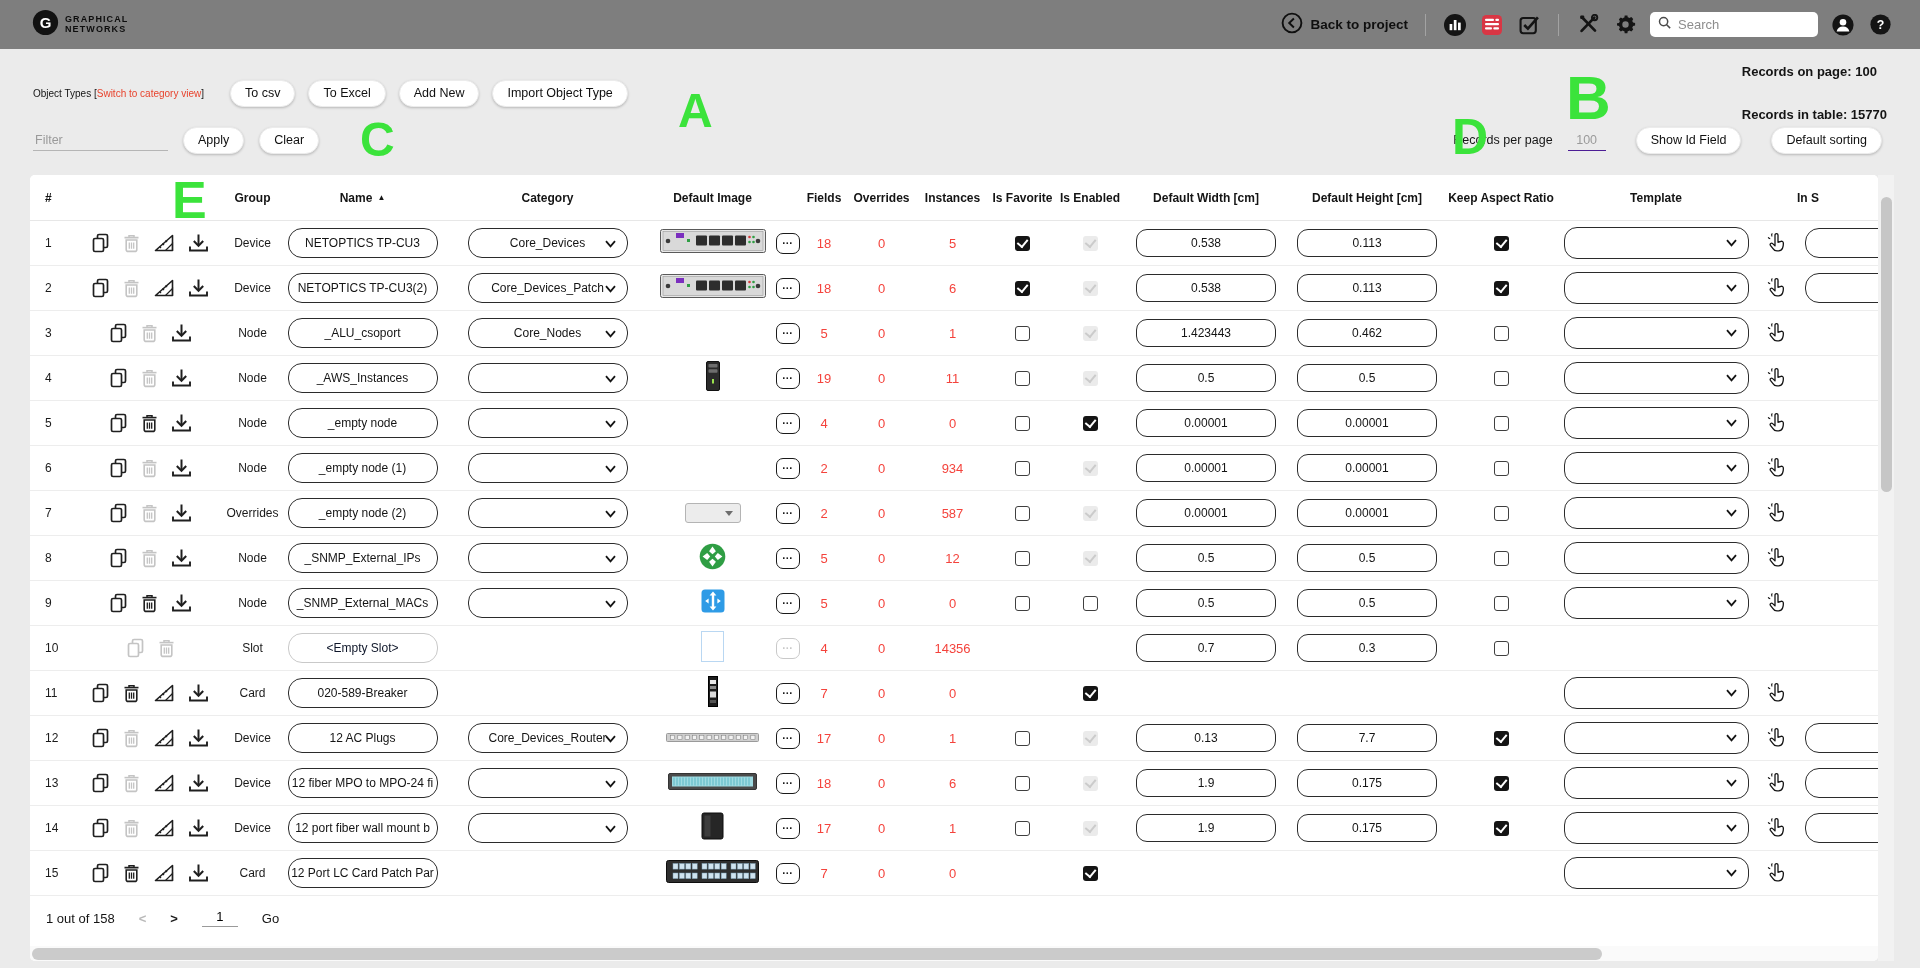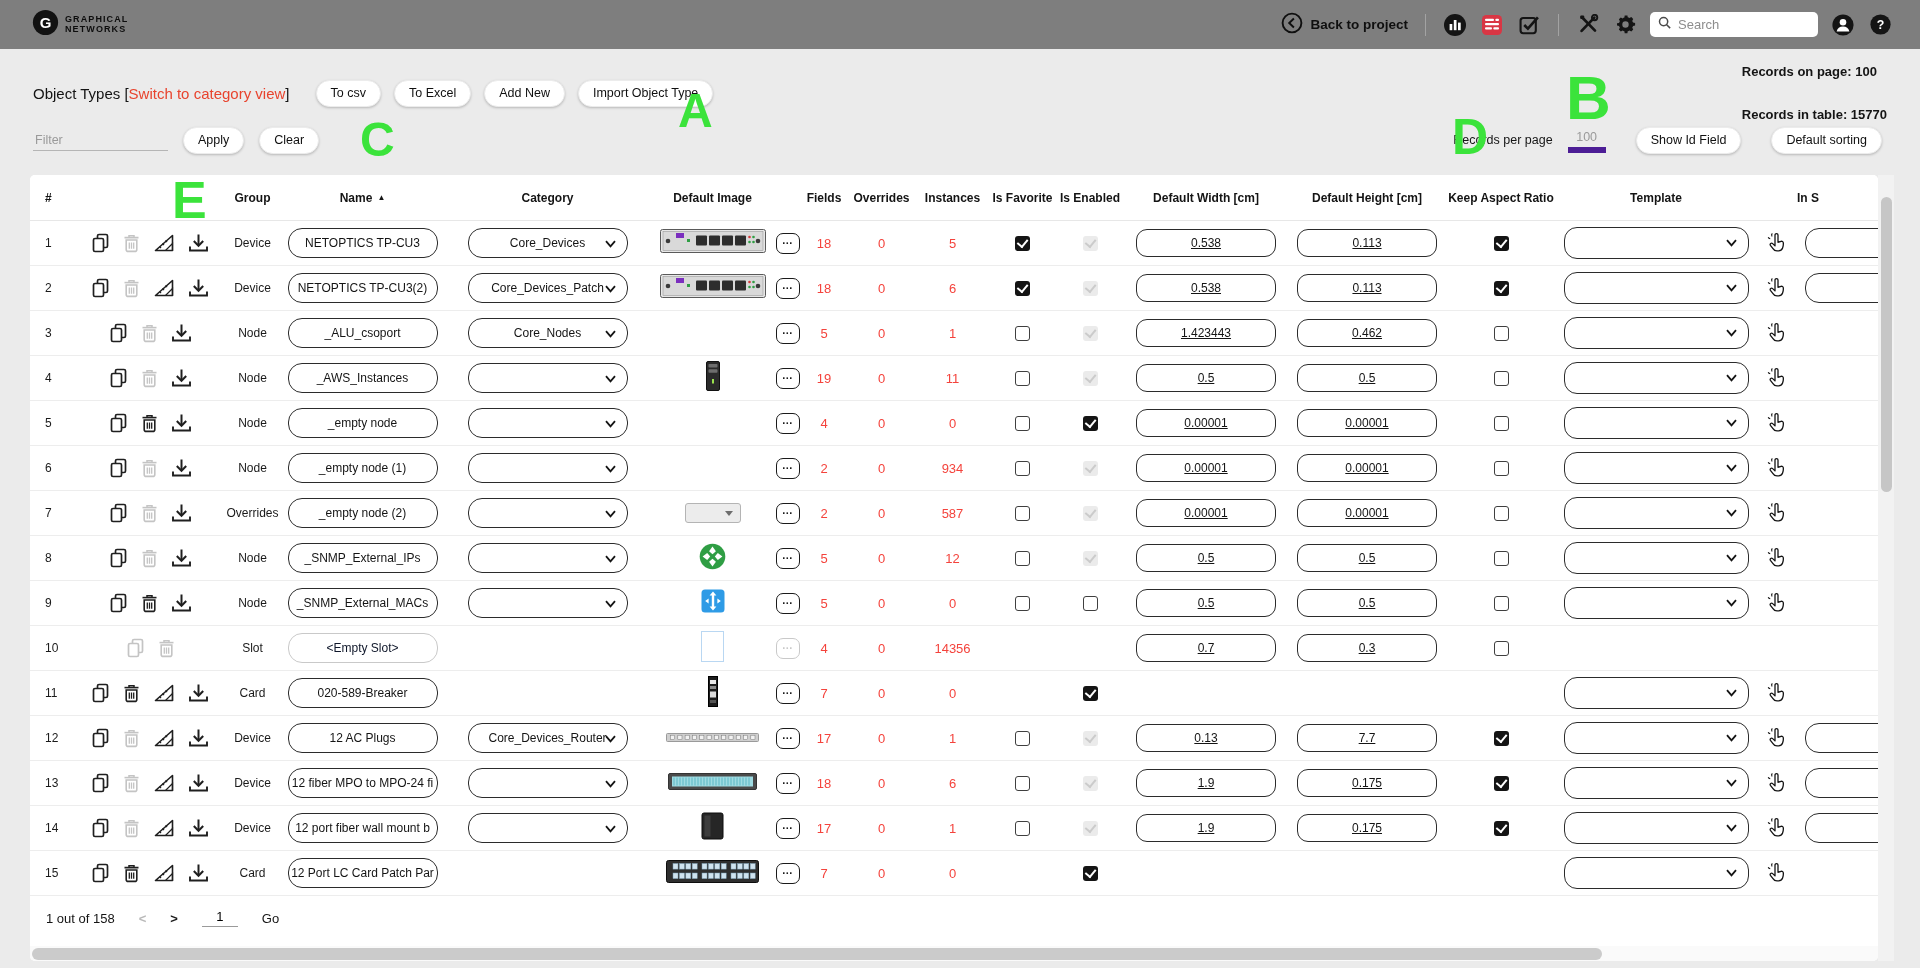--- a/index.html
+++ b/index.html
@@ -16,36 +16,36 @@
   .tb-divider { width:1px; height:22px; background:#a3a3a3; margin:0 4px; }
   .tb-icon { display:flex; align-items:center; justify-content:center; width:24px; height:24px; cursor:pointer; }
   .search-box { display:flex; align-items:center; gap:6px; width:168px; height:25px; background:#fff;
     border-radius:5px; padding:0 8px; }
   .search-box input { border:none; outline:none; width:120px; font-size:13px; color:#333; background:transparent;
     font-family:"Liberation Sans","DejaVu Sans",sans-serif; }
   .search-box input::placeholder { color:#8d8d8d; }
 
   
   .toolbar1 { position:absolute; left:33px; top:79px; right:33px; height:28px; display:flex; align-items:center; }
-  .page-title { font-size:15px; font-weight:500; white-space:nowrap; }
+  .page-title { font-size:10px; font-weight:500; white-space:nowrap; }
   .page-title .red-link { color:#e8432d; cursor:pointer; }
   .btn { display:inline-flex; align-items:center; justify-content:center; height:27px; padding:0 14px;
     background:#fff; border:1px solid #ececec; border-radius:15px; font-size:12.5px; color:#101010;
     box-shadow:0 1px 2.5px rgba(0,0,0,.22); cursor:pointer; white-space:nowrap; }
   .tb-buttons { display:flex; gap:13px; margin-left:26px;align-items:center; }
   .records-info { margin-left:auto; display:flex; gap:28px; font-size:13px; font-weight:bold;flex-direction:column; }
 
   .toolbar2 { position:absolute; left:33px; top:126px; right:38px; height:28px; display:flex; align-items:center; }
   .filter-input { width:135px; border:none; border-bottom:1px solid #b5b5b5; background:transparent; outline:none;
     font-size:12.5px; padding:3px 2px; color:#333; font-family:"Liberation Sans","DejaVu Sans",sans-serif; }
   .filter-input::placeholder { color:#9a9a9a; }
   .toolbar2 .btn { margin-left:15px; }
   .rpp-group { margin-left:auto; display:flex; align-items:center; gap:15px; }
   .rpp-label { font-size:12.5px; color:#151515; }
-  .rpp-value { width:38px; border:none; border-bottom:6px solid #4c1d95; background:transparent; outline:none;
+  .rpp-value { width:38px; border:none; border-bottom:1px solid #4c1d95; background:transparent; outline:none;
     font-size:12.5px; color:#9a9a9a; text-align:center; padding:3px 0; font-family:"Liberation Sans","DejaVu Sans",sans-serif; }
 
   
   .card { position:absolute; left:30px; top:175px; width:1848px; height:786px; background:#fff;
     border-radius:5px; overflow:hidden; }
   .thead { display:flex; height:46px; align-items:center; font-size:12px; font-weight:bold; background:#fff;
     border-bottom:1px solid #e7e7e7; }
   .trow { display:flex; height:45px; align-items:center; background:#fff; border-bottom:1px solid #ededed; }
   .cell { display:flex; align-items:center; justify-content:center; height:100%; flex:none; overflow:hidden; }
   .c-num{width:45px; justify-content:flex-start; padding-left:15px;}
@@ -68,21 +68,21 @@
   .c-ins{width:81px; justify-content:flex-start; overflow:visible;}
 
   .sort-arrow { font-size:8px; margin-left:5px; }
   .rownum { font-size:12px; color:#1a1a1a; }
   .groupname { font-size:12px; color:#1a1a1a; }
   .aicon { display:flex; align-items:center; cursor:pointer; }
   .aicon.off { cursor:default; }
 
   .tinput { width:150px; height:30px; border:1.2px solid #2b2b2b; border-radius:14px; text-align:center;
     font-size:12px; color:#141414; outline:none; background:#fff; font-family:"Liberation Sans","DejaVu Sans",sans-serif; }
-  .tinput.small { width:140px; height:28px; border-radius:11px;text-decoration:underline; }
+  .tinput.small { width:140px; height:28px; border-radius:11px; }
   .tinput.ins { width:95px; margin-left:8px; }
   .tinput.muted { border-color:#c9c9c9; color:#0f172a; }
 
   .select { position:relative; width:160px; height:30px; border:1.2px solid #2b2b2b; border-radius:14px;
     background:#fff; display:flex; align-items:center; justify-content:center; font-size:12px; cursor:pointer; }
   .select .chev { position:absolute; right:11px; top:11px; }
   .select .val { max-width:118px; white-space:nowrap; overflow:hidden; }
   .select.tpl { width:185px; height:32px; border-radius:13px; }
 
   .dots { width:24px; height:21px; border:1.6px solid #1a1a1a; border-radius:7px; background:#fff;

